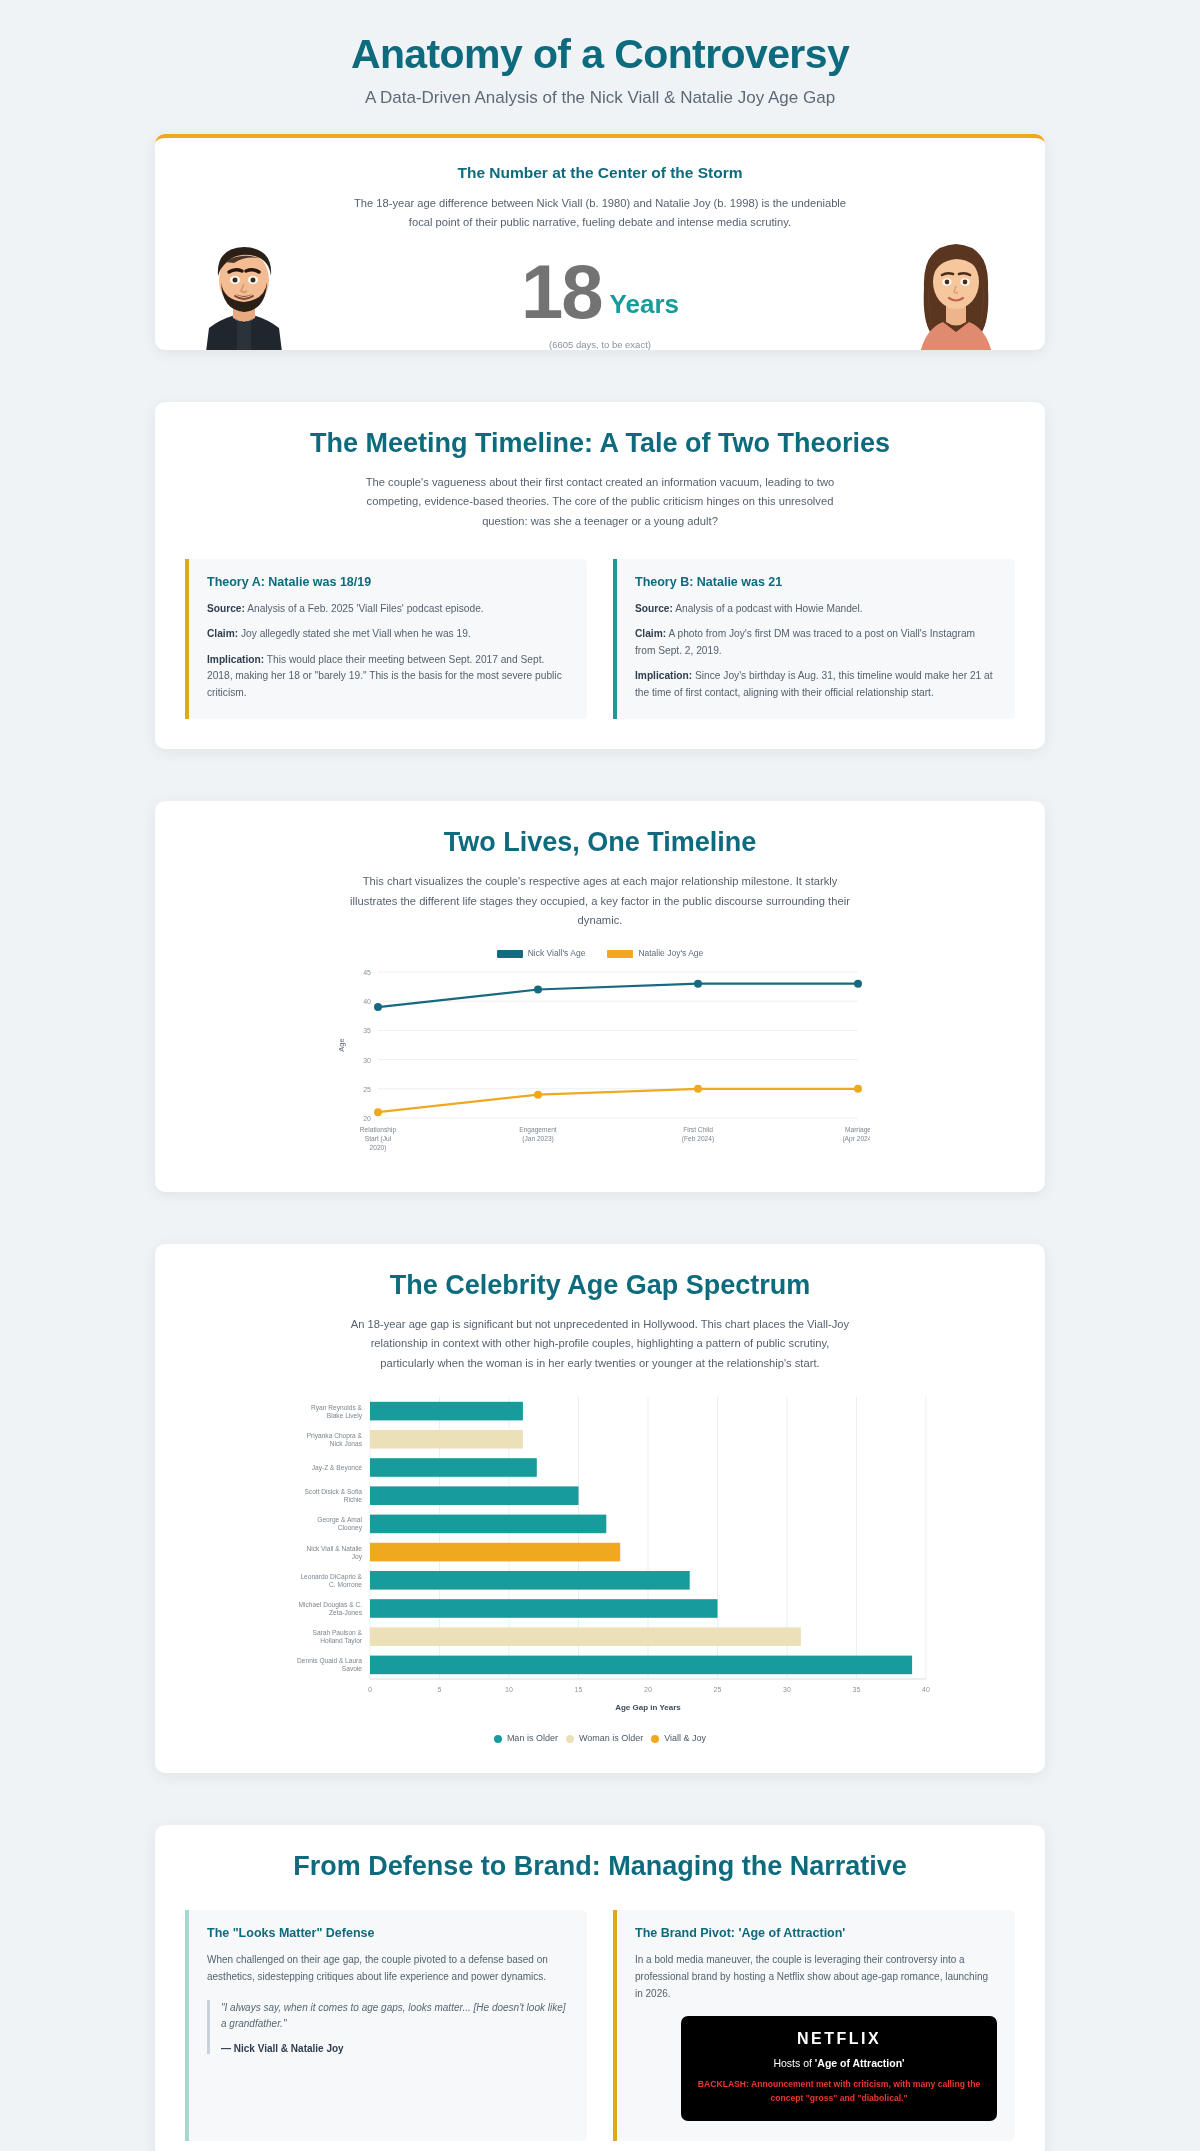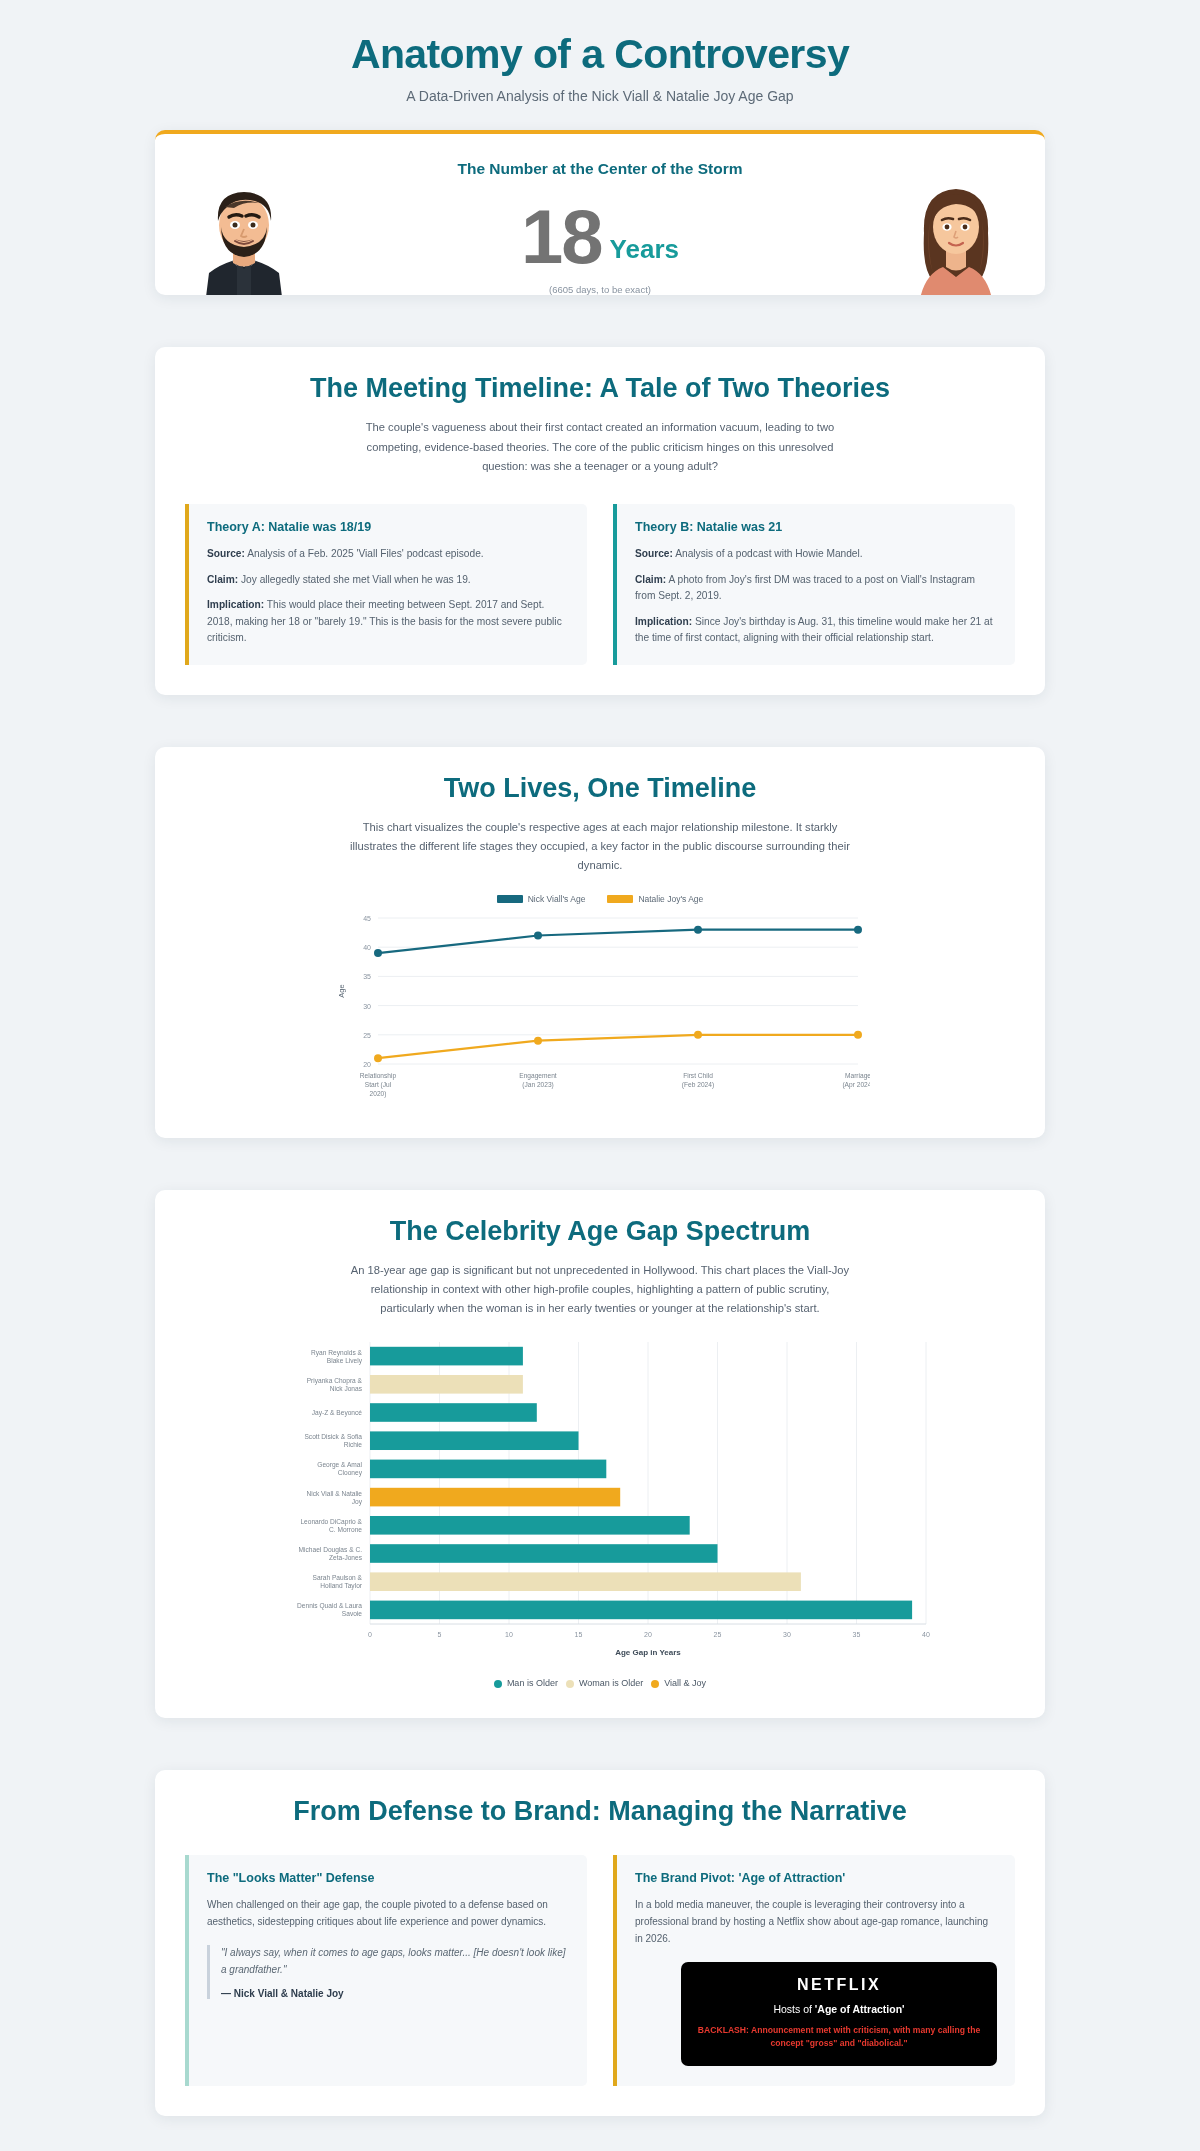--- a/index.html
+++ b/index.html
@@ -16,21 +16,21 @@
   .hdr { text-align: center; padding: 10px 0 26px; }
   .hdr h1 {
     font-size: 41px;
     font-weight: 800;
     color: #0d6b7d;
     letter-spacing: -0.6px;
     line-height: 1.1;
   }
   .hdr .sub {
     margin-top: 11px;
-    font-size: 14px;
+    font-size: 17px;
     color: #5d6a77;
     font-weight: 400;
   }
 
   
   .card {
     width: 890px;
     margin: 0 auto 52px;
     background: #ffffff;
     border-radius: 10px;
@@ -229,20 +229,21 @@
             <circle cx="50" cy="48" r="2.5" fill="#3a2a1c"></circle>
             <circle cx="68" cy="48" r="2.5" fill="#3a2a1c"></circle>
 
             <path d="M59 52 L56 59 Q59 61 62 59" stroke="#d79a6e" stroke-width="1.8" fill="none"></path>
             <path d="M50 64 Q59 70 68 64" stroke="#7d4a3c" stroke-width="2" fill="none" stroke-linecap="round"></path>
           </svg>
         </div>
 
         <div class="hero-mid">
           <div class="sec-title small">The Number at the Center of the Storm</div>
+          <div class="sec-intro">The 18-year age difference between Nick Viall (b. 1980) and Natalie Joy (b. 1998) is the undeniable focal point of their public narrative, fueling debate and intense media scrutiny.</div>
           <div class="hero-num">
             <span class="big">18</span>
             <span class="unit">Years</span>
           </div>
           <div class="hero-exact">(6605 days, to be exact)</div>
         </div>
 
         <div class="avatar">
           <svg viewBox="0 0 118 128" width="118" height="128">
 

